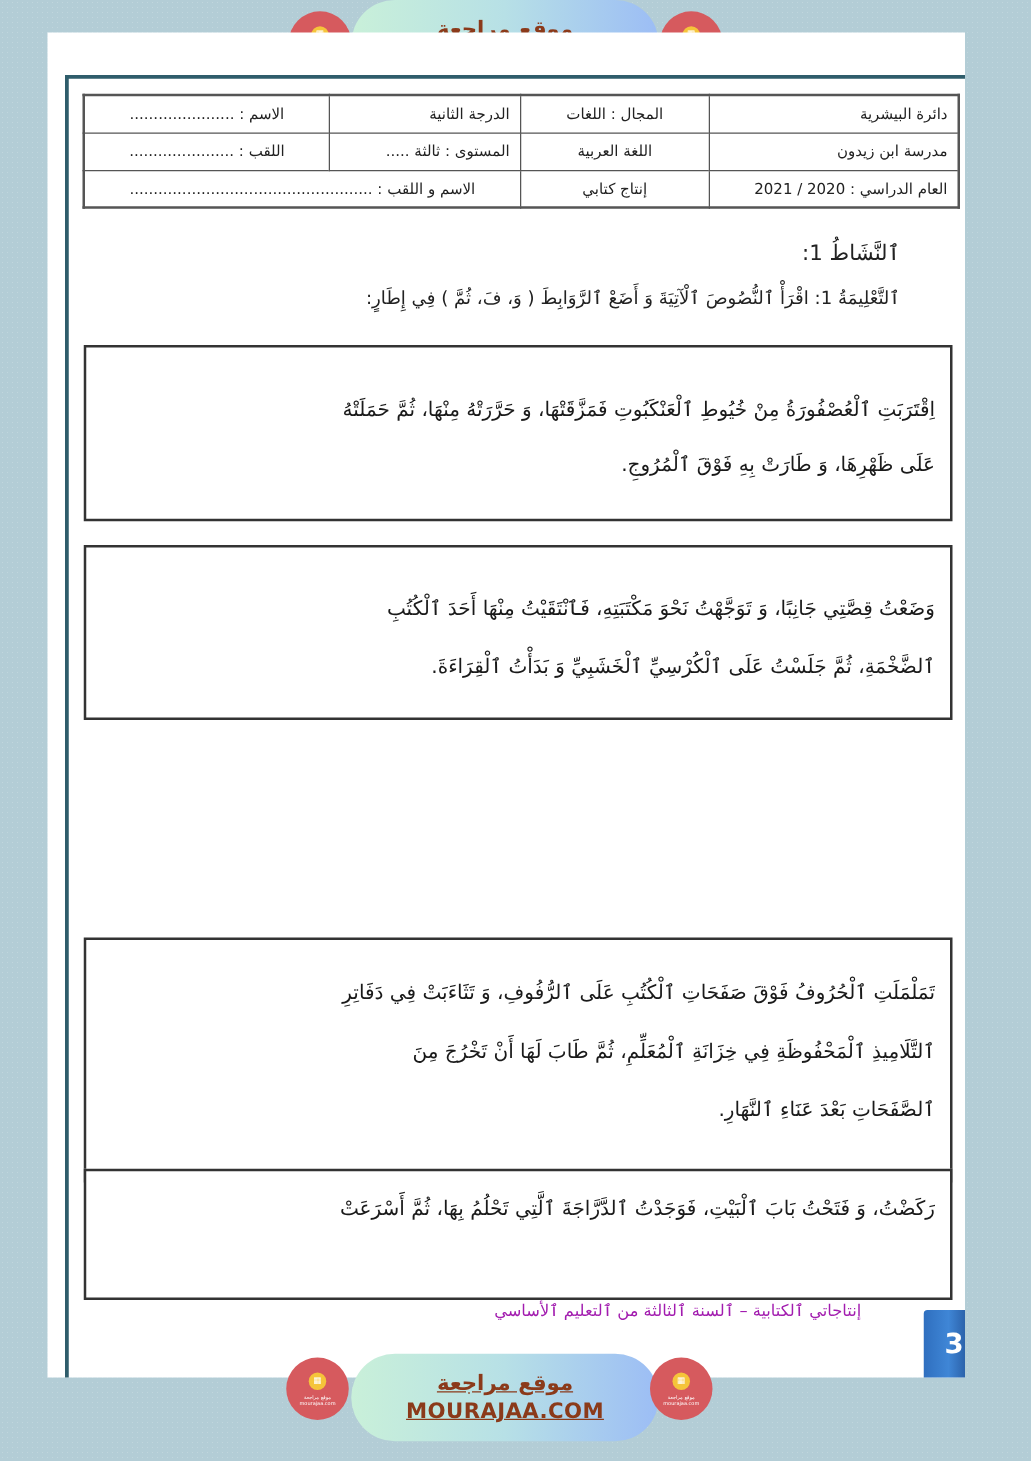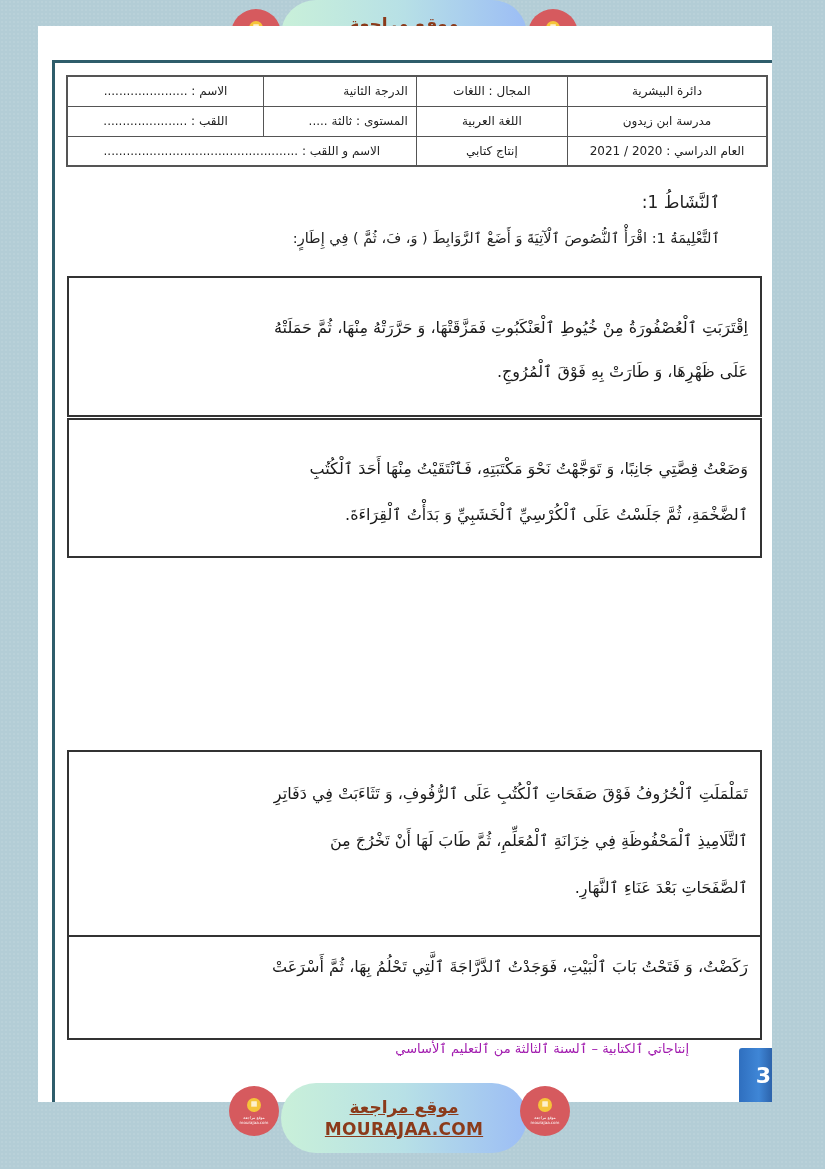--- a/index.html
+++ b/index.html
@@ -25,21 +25,21 @@
     }
     
     .info-table {
       position: absolute; left: 28px; top: 49px; width: 702px; height: 92px;
       border: 2px solid #555; border-collapse: collapse; direction: rtl;
       font-family: "DejaVu Sans", sans-serif; font-size: 12px; color: #222;
     }
     .info-table td {
       border: 1px solid #555; padding: 0 8px; height: 30px; white-space: nowrap;
     }
-    .info-table td.c1 { width: 200px; text-align: center; }
+    .info-table td.c1 { width: 200px; text-align: right; }
     .info-table td.c2 { width: 152px; text-align: center; }
     .info-table td.c3 { width: 153px; text-align: right; }
     .info-table td.c4 { width: 197px; text-align: center; }
 
     .activity-title {
       position: absolute; right: 52px; top: 166px; direction: rtl;
       font-family: "DejaVu Sans", sans-serif; font-size: 17px; color: #222;
     }
     .instruction {
       position: absolute; right: 52px; top: 204px; direction: rtl;
@@ -135,21 +135,21 @@
     </table>
 
   <div class="activity-title">ٱلنَّشَاطُ 1:</div>
   <div class="instruction">ٱلتَّعْلِيمَةُ 1: اقْرَأْ ٱلنُّصُوصَ ٱلْآتِيَةَ وَ أَضَعْ ٱلرَّوَابِطَ ( وَ، فَ، ثُمَّ ) فِي إِطَارٍ:</div>
 
   <div class="text-box" style="top:250px; height:141px; padding-top:28px; line-height:44px;">
     <p>اِقْتَرَبَتِ ٱلْعُصْفُورَةُ مِنْ خُيُوطِ ٱلْعَنْكَبُوتِ فَمَزَّقَتْهَا، وَ حَرَّرَتْهُ مِنْهَا، ثُمَّ حَمَلَتْهُ</p>
     <p>عَلَى ظَهْرِهَا، وَ طَارَتْ بِهِ فَوْقَ ٱلْمُرُوجِ.</p>
   </div>
 
-  <div class="text-box" style="top:392px; height:140px; padding-top:26px; line-height:46px;">
+  <div class="text-box" style="top:410px; height:140px; padding-top:26px; line-height:46px;">
     <p>وَضَعْتُ قِصَّتِي جَانِبًا، وَ تَوَجَّهْتُ نَحْوَ مَكْتَبَتِهِ، فَٱنْتَقَيْتُ مِنْهَا أَحَدَ ٱلْكُتُبِ</p>
     <p>ٱلضَّخْمَةِ، ثُمَّ جَلَسْتُ عَلَى ٱلْكُرْسِيِّ ٱلْخَشَبِيِّ وَ بَدَأْتُ ٱلْقِرَاءَةَ.</p>
   </div>
 
 
   <div class="text-box" style="top:724px; height:196px; padding-top:18px; line-height:47px;">
     <p>تَمَلْمَلَتِ ٱلْحُرُوفُ فَوْقَ صَفَحَاتِ ٱلْكُتُبِ عَلَى ٱلرُّفُوفِ، وَ تَثَاءَبَتْ فِي دَفَاتِرِ</p>
     <p>ٱلتَّلَامِيذِ ٱلْمَحْفُوظَةِ فِي خِزَانَةِ ٱلْمُعَلِّمِ، ثُمَّ طَابَ لَهَا أَنْ تَخْرُجَ مِنَ</p>
     <p>ٱلصَّفَحَاتِ بَعْدَ عَنَاءِ ٱلنَّهَارِ.</p>
   </div>

